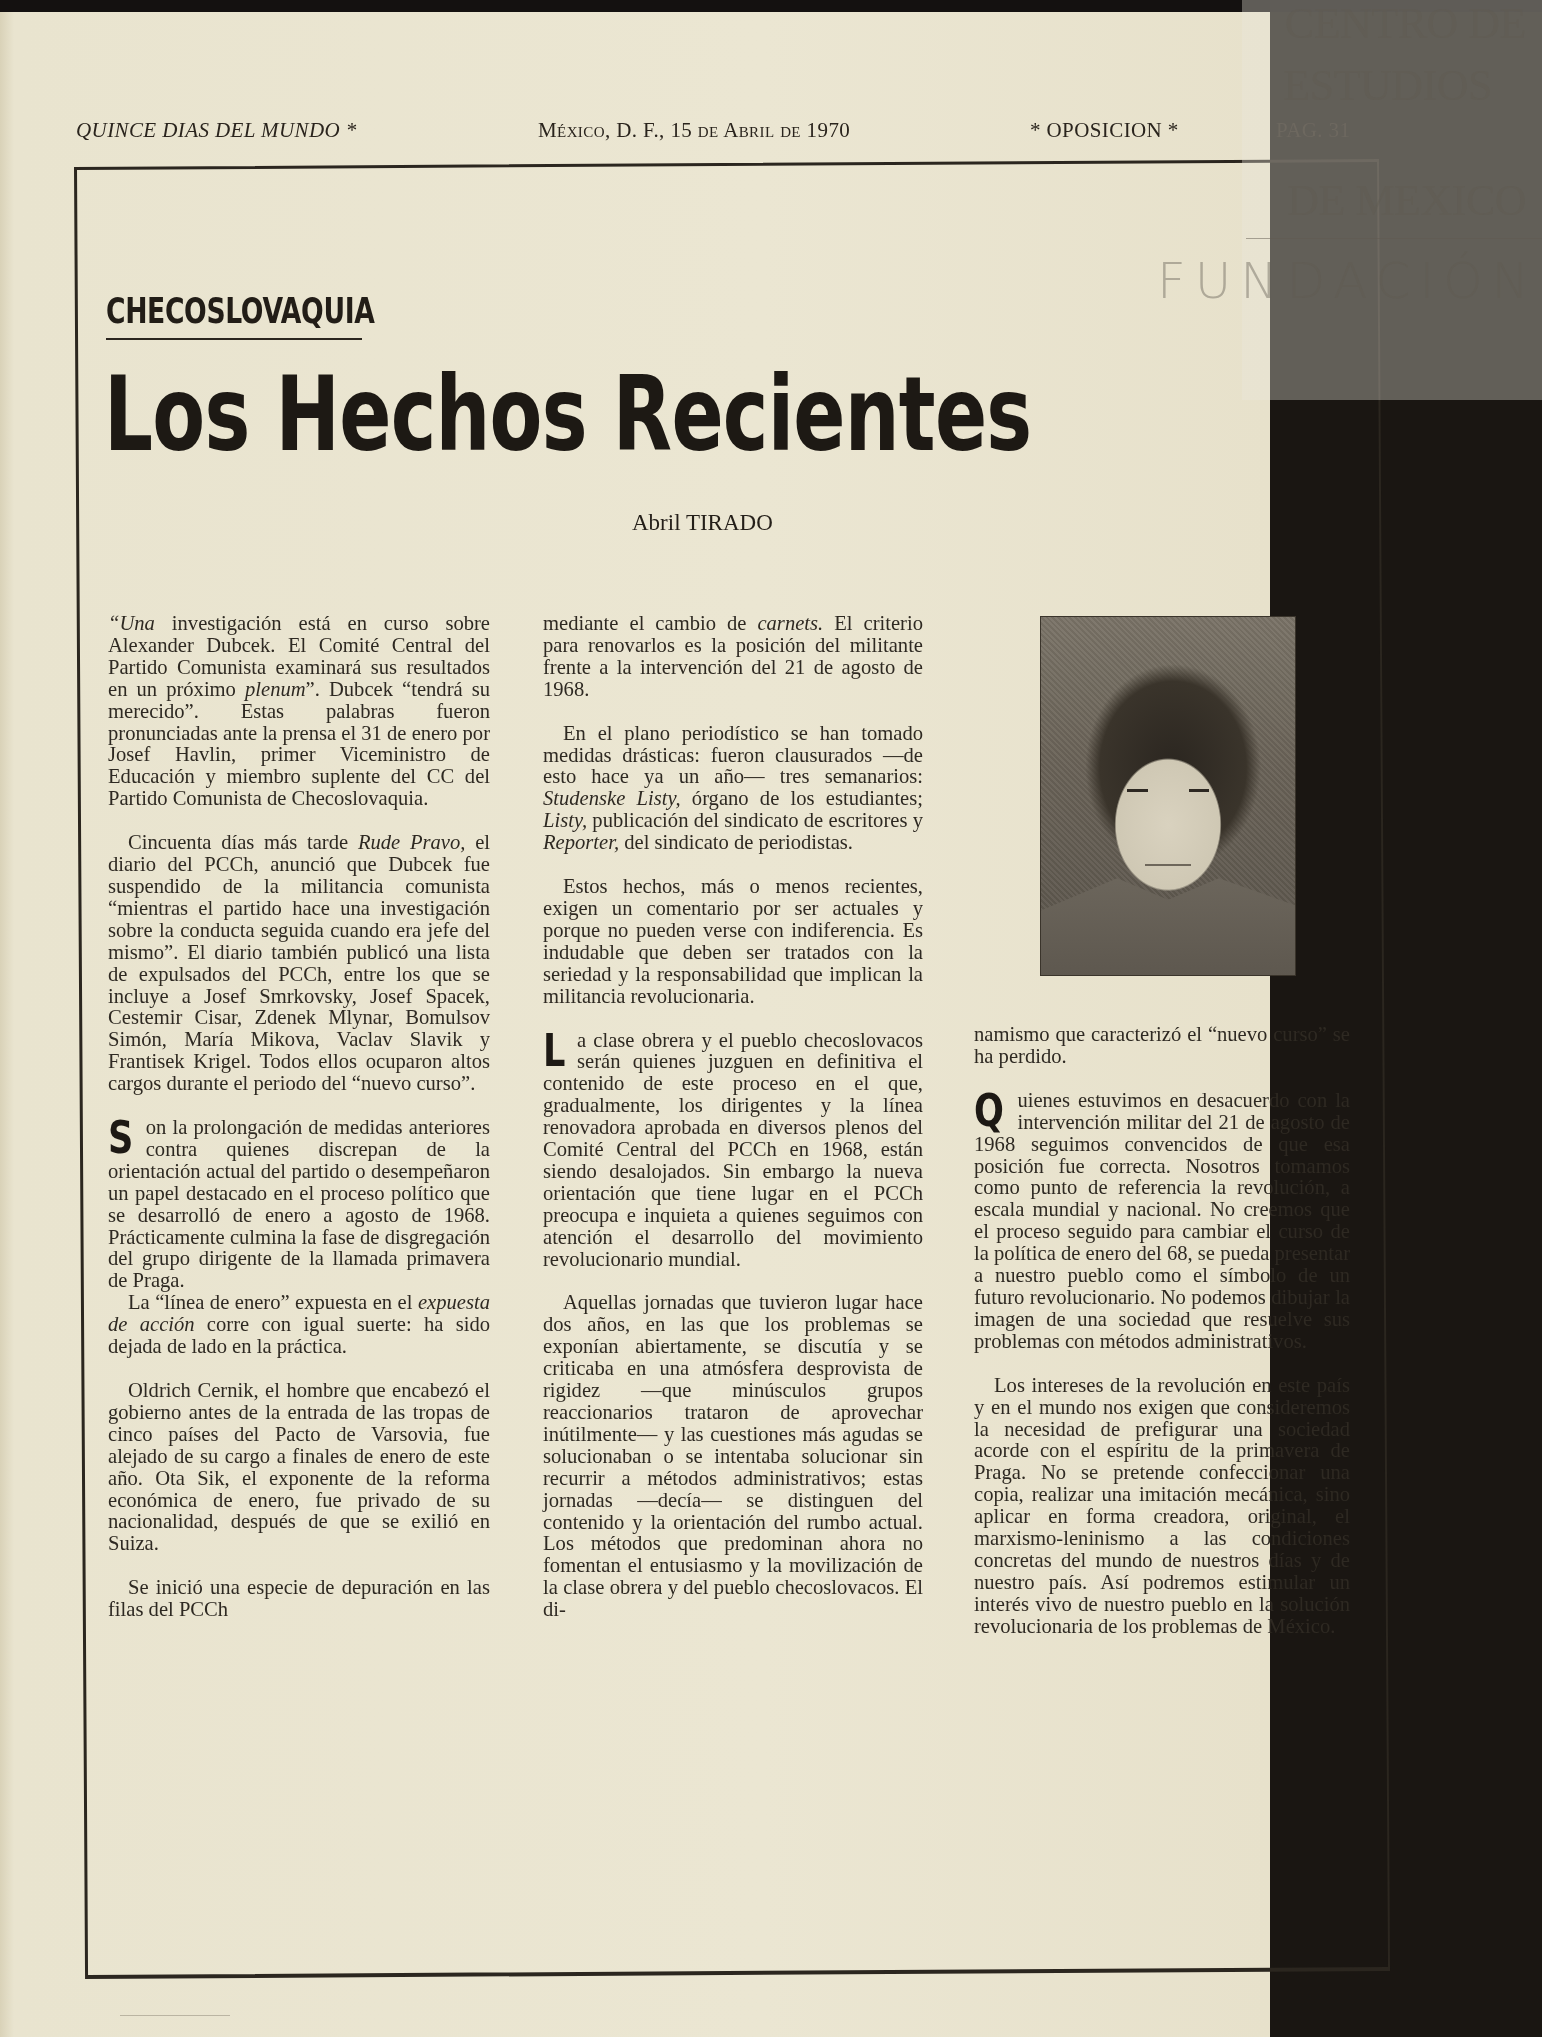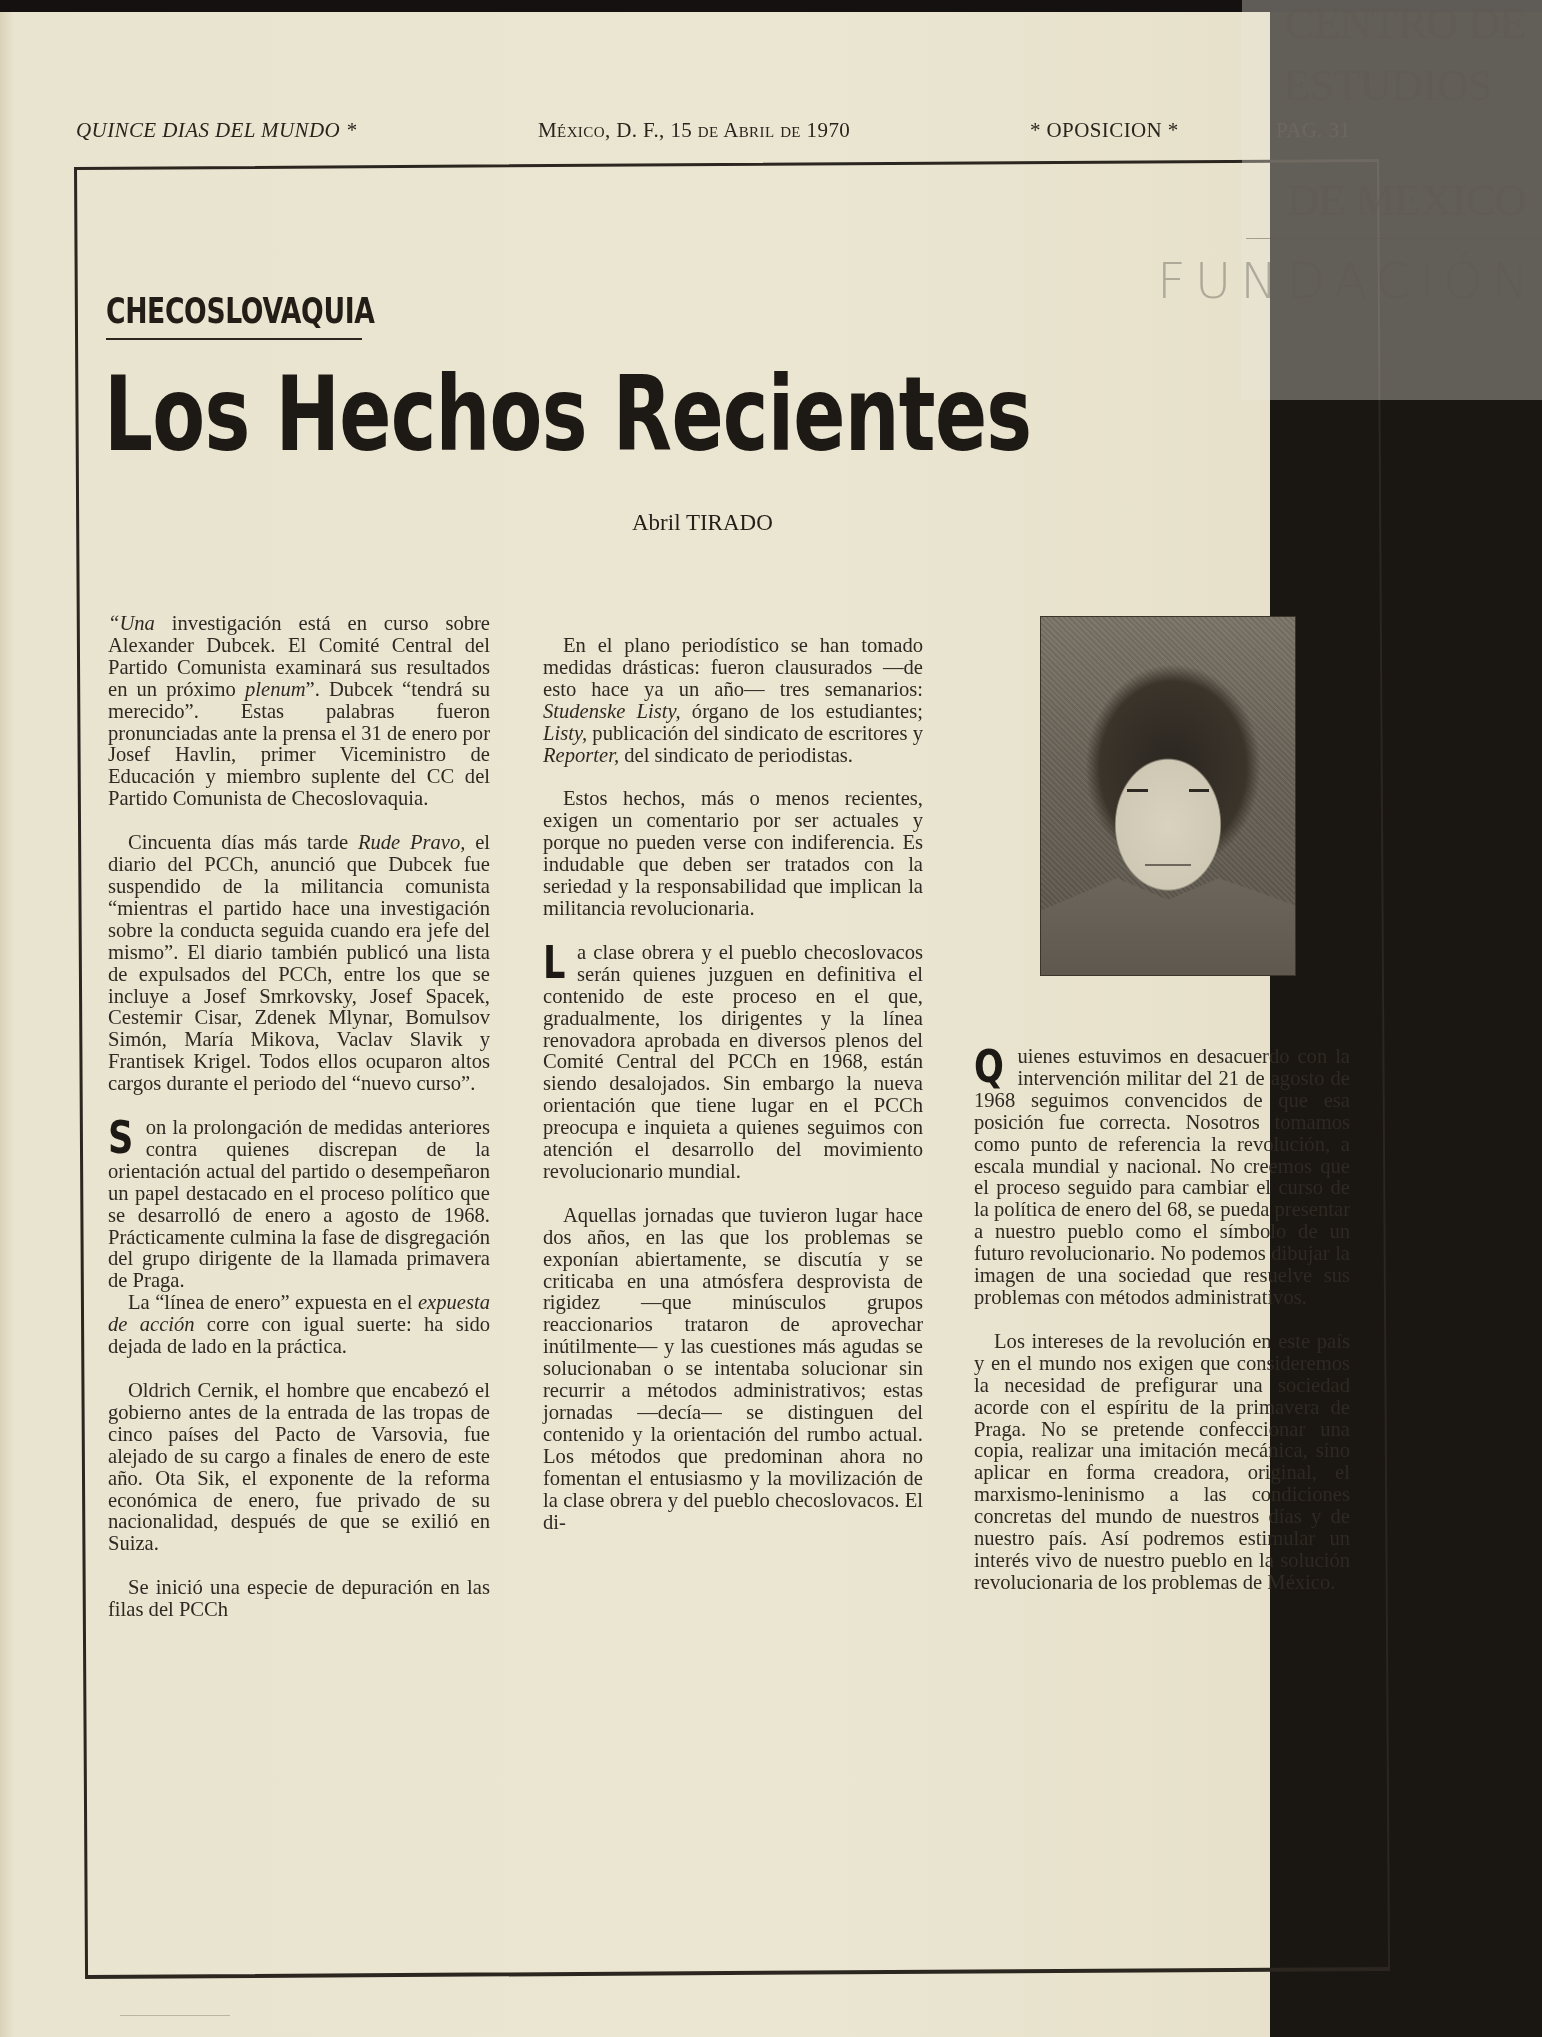--- a/index.html
+++ b/index.html
@@ -125,33 +125,35 @@
   <div class="col col1">
     <p><span class="italic">“Una</span><span> investigación está en curso sobre Alexander Dubcek. El Comité Central del Partido Comunista examinará sus resultados en un próximo </span><span class="italic">plenum</span><span>”. Dubcek “tendrá su merecido”. Estas palabras fueron pronunciadas ante la prensa el 31 de enero por Josef Havlin, primer Viceministro de Educación y miembro suplente del CC del Partido Comunista de Checoslovaquia.</span></p>
     <p class="ind gap"><span>Cincuenta días más tarde </span><span class="italic">Rude Pravo,</span><span> el diario del PCCh, anunció que Dubcek fue suspendido de la militancia comunista “mientras el partido hace una investigación sobre la conducta seguida cuando era jefe del mismo”. El diario también publicó una lista de expulsados del PCCh, entre los que se incluye a Josef Smrkovsky, Josef Spacek, Cestemir Cisar, Zdenek Mlynar, Bomulsov Simón, María Mikova, Vaclav Slavik y Frantisek Krigel. Todos ellos ocuparon altos cargos durante el periodo del “nuevo curso”.</span></p>
     <p class="gap"><span class="dropcap">S</span><span>on la prolongación de medidas anteriores contra quienes discrepan de la orientación actual del partido o desempeñaron un papel destacado en el proceso político que se desarrolló de enero a agosto de 1968. Prácticamente culmina la fase de disgregación del grupo dirigente de la llamada primavera de Praga.</span></p>
     <p class="ind"><span>La “línea de enero” expuesta en el </span><span class="italic">expuesta de acción</span><span> corre con igual suerte: ha sido dejada de lado en la práctica.</span></p>
     <p class="ind gap">Oldrich Cernik, el hombre que encabezó el gobierno antes de la entrada de las tropas de cinco países del Pacto de Varsovia, fue alejado de su cargo a finales de enero de este año. Ota Sik, el exponente de la reforma económica de enero, fue privado de su nacionalidad, después de que se exilió en Suiza.</p>
     <p class="ind gap">Se inició una especie de depuración en las filas del PCCh</p>
   </div>
 
   <div class="col col2">
+    <p><span>mediante el cambio de </span><span class="italic">carnets.</span><span> El criterio para renovarlos es la posición del militante frente a la intervención del 21 de agosto de 1968.</span></p>
     <p class="ind gap"><span>En el plano periodístico se han tomado medidas drásticas: fueron clausurados —de esto hace ya un año— tres semanarios: </span><span class="italic">Studenske Listy,</span><span> órgano de los estudiantes; </span><span class="italic">Listy,</span><span> publicación del sindicato de escritores y </span><span class="italic">Reporter,</span><span> del sindicato de periodistas.</span></p>
     <p class="ind gap">Estos hechos, más o menos recientes, exigen un comentario por ser actuales y porque no pueden verse con indiferencia. Es indudable que deben ser tratados con la seriedad y la responsabilidad que implican la militancia revolucionaria.</p>
     <p class="gap"><span class="dropcap">L</span><span>a clase obrera y el pueblo checoslovacos serán quienes juzguen en definitiva el contenido de este proceso en el que, gradualmente, los dirigentes y la línea renovadora aprobada en diversos plenos del Comité Central del PCCh en 1968, están siendo desalojados. Sin embargo la nueva orientación que tiene lugar en el PCCh preocupa e inquieta a quienes seguimos con atención el desarrollo del movimiento revolucionario mundial.</span></p>
     <p class="ind gap">Aquellas jornadas que tuvieron lugar hace dos años, en las que los problemas se exponían abiertamente, se discutía y se criticaba en una atmósfera desprovista de rigidez —que minúsculos grupos reaccionarios trataron de aprovechar inútilmente— y las cuestiones más agudas se solucionaban o se intentaba solucionar sin recurrir a métodos administrativos; estas jornadas —decía— se distinguen del contenido y la orientación del rumbo actual. Los métodos que predominan ahora no fomentan el entusiasmo y la movilización de la clase obrera y del pueblo checoslovacos. El di-</p>
   </div>
 
   <div class="photo" title="portrait-photo">
     <div class="shoulders"></div>
     <div class="eyes"></div>
     <div class="mouth"></div>
   </div>
 
   <div class="col col3">
+    <p>namismo que caracterizó el “nuevo curso” se ha perdido.</p>
     <p class="gap"><span class="dropcap">Q</span><span>uienes estuvimos en desacuerdo con la intervención militar del 21 de agosto de 1968 seguimos convencidos de que esa posición fue correcta. Nosotros tomamos como punto de referencia la revolución, a escala mundial y nacional. No creemos que el proceso seguido para cambiar el curso de la política de enero del 68, se pueda presentar a nuestro pueblo como el símbolo de un futuro revolucionario. No podemos dibujar la imagen de una sociedad que resuelve sus problemas con métodos administrativos.</span></p>
     <p class="ind gap">Los intereses de la revolución en este país y en el mundo nos exigen que consideremos la necesidad de prefigurar una sociedad acorde con el espíritu de la primavera de Praga. No se pretende confeccionar una copia, realizar una imitación mecánica, sino aplicar en forma creadora, original, el marxismo-leninismo a las condiciones concretas del mundo de nuestros días y de nuestro país. Así podremos estimular un interés vivo de nuestro pueblo en la solución revolucionaria de los problemas de México.</p>
   </div>
 
   <div class="bottom-dash"></div>
 </div>
 
 <div class="watermark">
   <div class="wm-line wm1">CENTRO DE</div>
   <div class="wm-line wm2">ESTUDIOS</div>

